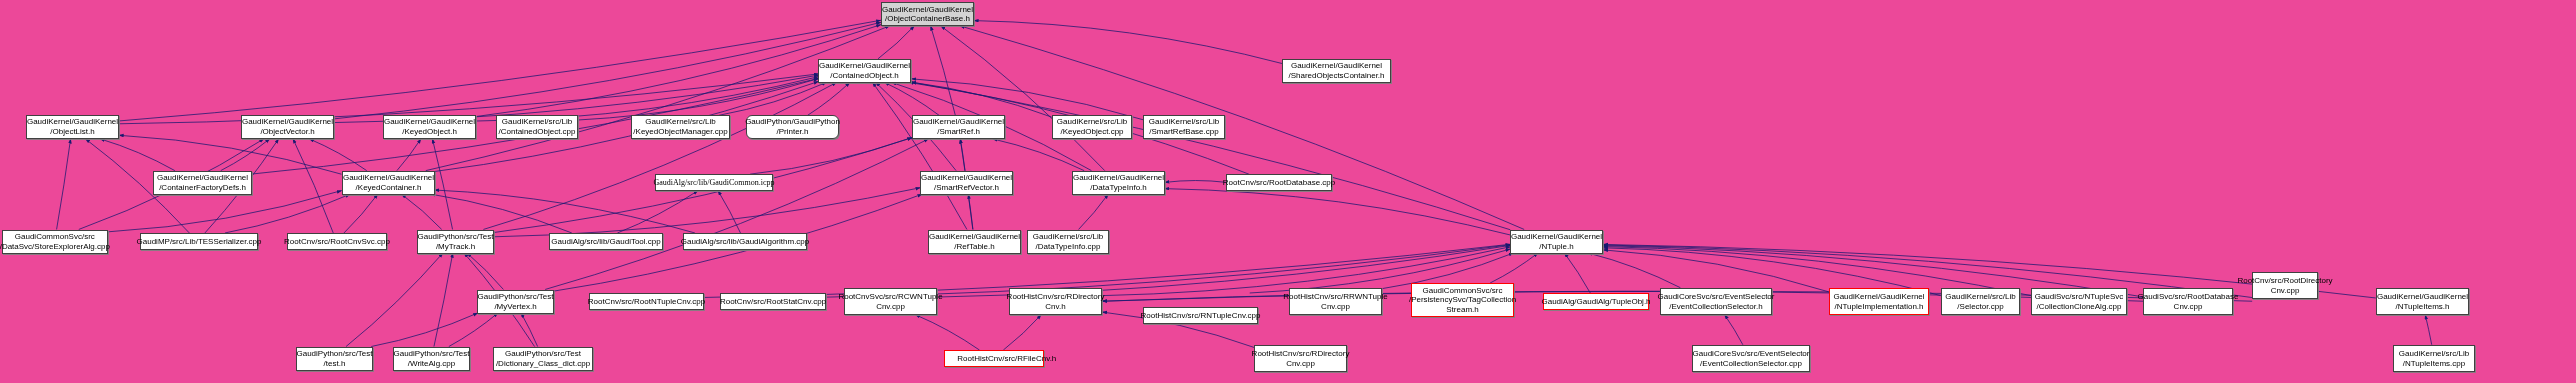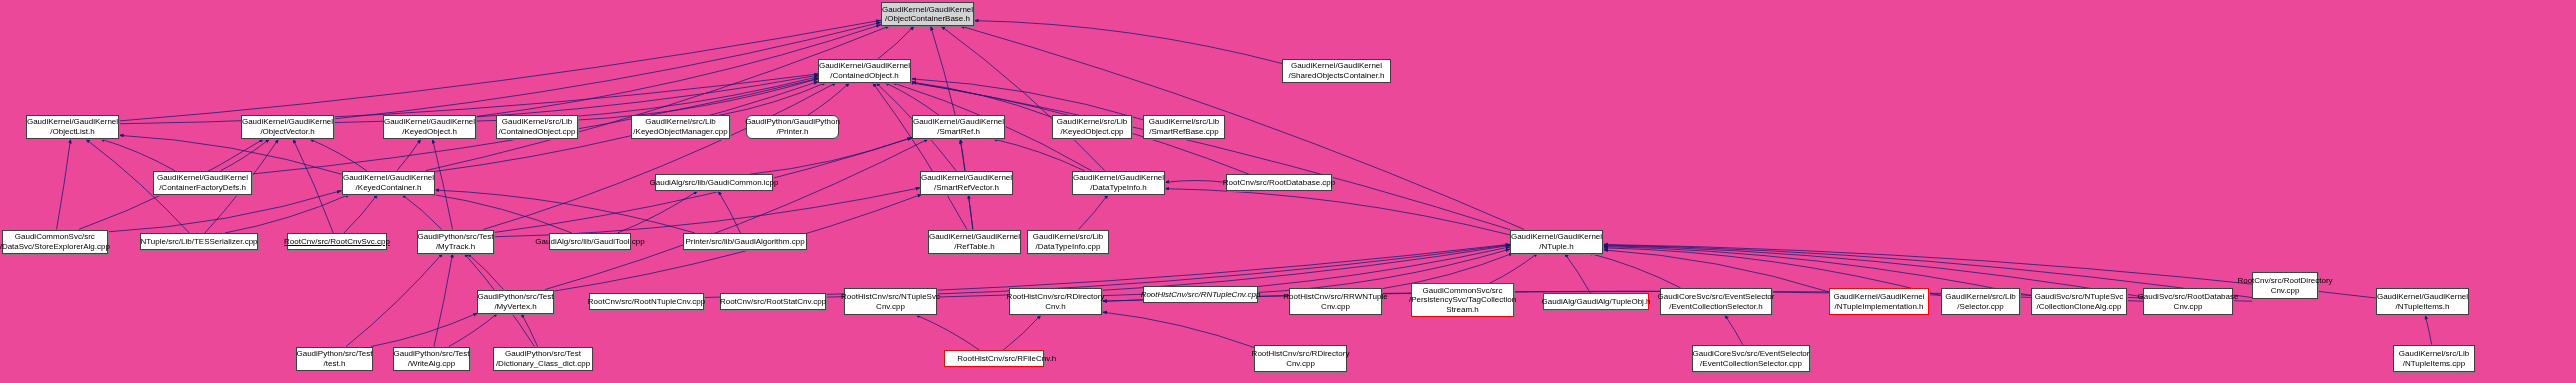--- a/index.html
+++ b/index.html
@@ -134,49 +134,49 @@
       <div class="node" style="left: 912px; top: 115px; width: 93px; height: 23.6px;">GaudiKernel/GaudiKernel
 /SmartRef.h</div>
       <div class="node" style="left: 1052px; top: 115px; width: 80px; height: 23.6px;">GaudiKernel/src/Lib
 /KeyedObject.cpp</div>
       <div class="node" style="left: 1143px; top: 115px; width: 82px; height: 23.6px;">GaudiKernel/src/Lib
 /SmartRefBase.cpp</div>
       <div class="node" style="left: 153px; top: 171px; width: 99px; height: 23.6px;">GaudiKernel/GaudiKernel
 /ContainerFactoryDefs.h</div>
       <div class="node" style="left: 342px; top: 171px; width: 93px; height: 23.6px;">GaudiKernel/GaudiKernel
 /KeyedContainer.h</div>
-      <div class="node" style="left: 655px; top: 174px; width: 118px; height: 16.5px;">GaudiAlg/src/lib/GaudiCommon.icpp</div>
+      <div class="node" style="left: 655px; top: 174px; width: 118px; height: 16.5px; font-family: Liberation Serif, serif;">GaudiAlg/src/lib/GaudiCommon.icpp</div>
       <div class="node" style="left: 920px; top: 171px; width: 93px; height: 23.6px;">GaudiKernel/GaudiKernel
 /SmartRefVector.h</div>
       <div class="node" style="left: 1072px; top: 171px; width: 93px; height: 23.6px;">GaudiKernel/GaudiKernel
 /DataTypeInfo.h</div>
       <div class="node" style="left: 1226px; top: 174px; width: 106px; height: 16.5px;">RootCnv/src/RootDatabase.cpp</div>
       <div class="node" style="left: 1.8px; top: 230px; width: 106px; height: 23.6px;">GaudiCommonSvc/src
 /DataSvc/StoreExplorerAlg.cpp</div>
-      <div class="node" style="left: 140px; top: 233px; width: 118px; height: 16.5px;">NTuple/src/Lib/TESSerializer.cpp</div>
-      <div class="node" style="left: 287px; top: 233px; width: 100px; height: 16.5px; text-decoration: underline;">RootCnv/src/RootCnvSvc.cpp</div>
+      <div class="node" style="left: 140px; top: 233px; width: 118px; height: 16.5px;">GaudiMP/src/Lib/TESSerializer.cpp</div>
+      <div class="node" style="left: 287px; top: 233px; width: 100px; height: 16.5px;">RootCnv/src/RootCnvSvc.cpp</div>
       <div class="node" style="left: 417px; top: 230px; width: 77px; height: 23.6px;">GaudiPython/src/Test
 /MyTrack.h</div>
-      <div class="node" style="left: 549px; top: 233px; width: 82px; height: 16.5px;">GaudiAlg/src/lib/GaudiTool.cpp</div>
-      <div class="node" style="left: 683px; top: 233px; width: 124px; height: 16.5px;">Printer/src/lib/GaudiAlgorithm.cpp</div>
+      <div class="node" style="left: 549px; top: 233px; width: 114px; height: 16.5px;">GaudiAlg/src/lib/GaudiTool.cpp</div>
+      <div class="node" style="left: 683px; top: 233px; width: 124px; height: 16.5px;">GaudiAlg/src/lib/GaudiAlgorithm.cpp</div>
       <div class="node" style="left: 928px; top: 230px; width: 93px; height: 23.6px;">GaudiKernel/GaudiKernel
 /RefTable.h</div>
       <div class="node" style="left: 1027px; top: 230px; width: 82px; height: 23.6px;">GaudiKernel/src/Lib
 /DataTypeInfo.cpp</div>
       <div class="node" style="left: 1510px; top: 230px; width: 93px; height: 23.6px;">GaudiKernel/GaudiKernel
 /NTuple.h</div>
       <div class="node" style="left: 477px; top: 290px; width: 77px; height: 23.6px;">GaudiPython/src/Test
 /MyVertex.h</div>
       <div class="node" style="left: 589px; top: 293px; width: 115px; height: 16.5px;">RootCnv/src/RootNTupleCnv.cpp</div>
       <div class="node" style="left: 720px; top: 293px; width: 106px; height: 16.5px;">RootCnv/src/RootStatCnv.cpp</div>
-      <div class="node" style="left: 844px; top: 288px; width: 93px; height: 27px;">RootHistCnv/src/NTupleSvc
+      <div class="node" style="left: 844px; top: 288px; width: 93px; height: 27px;">RootCnvSvc/src/RCWNTuple
 Cnv.cpp</div>
       <div class="node" style="left: 1009px; top: 288px; width: 93px; height: 27px;">RootHistCnv/src/RDirectory
 Cnv.h</div>
-      <div class="node" style="left: 1143px; top: 286px; width: 115px; height: 16.5px; font-style: italic;">RootHistCnv/src/RNTupleCnv.cpp</div>
+      <div class="node" style="left: 1143px; top: 307px; width: 115px; height: 16.5px;">RootHistCnv/src/RNTupleCnv.cpp</div>
       <div class="node" style="left: 1289px; top: 288px; width: 93px; height: 27px;">RootHistCnv/src/RRWNTuple
 Cnv.cpp</div>
       <div class="node hl" style="left: 1411px; top: 283px; width: 103px; height: 34px;">GaudiCommonSvc/src
 /PersistencySvc/TagCollection
 Stream.h</div>
       <div class="node hl" style="left: 1543px; top: 293px; width: 106px; height: 16.5px;">GaudiAlg/GaudiAlg/TupleObj.h</div>
       <div class="node" style="left: 1660px; top: 288px; width: 112px; height: 27px;">GaudiCoreSvc/src/EventSelector
 /EventCollectionSelector.h</div>
       <div class="node hl" style="left: 1829px; top: 288px; width: 100px; height: 27px;">GaudiKernel/GaudiKernel
 /NTupleImplementation.h</div>

